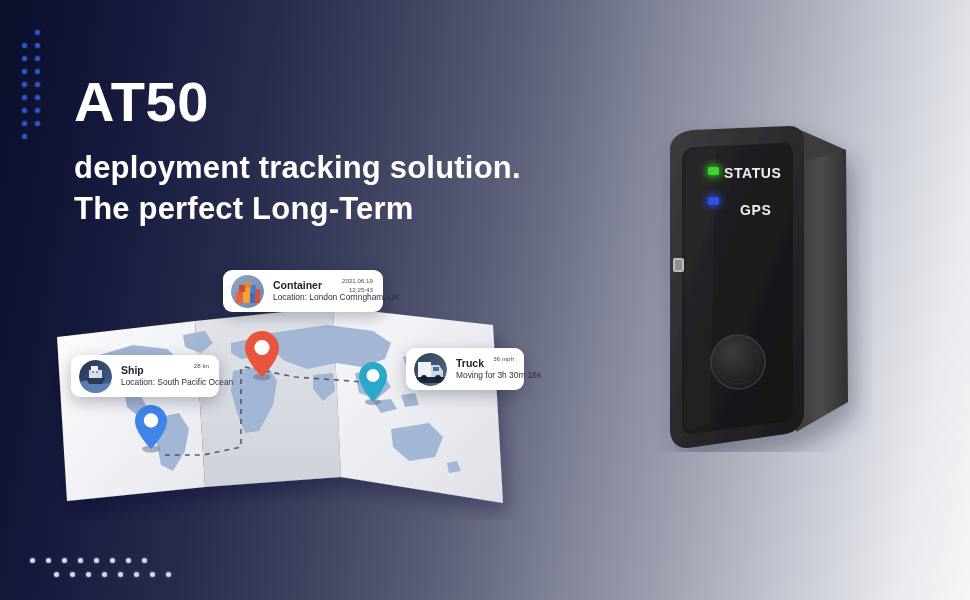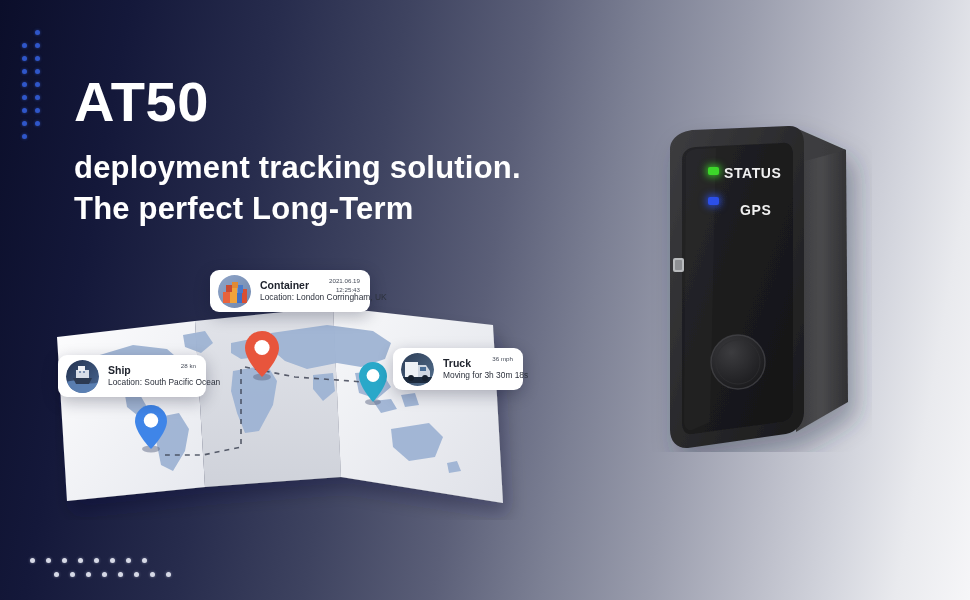--- a/index.html
+++ b/index.html
@@ -101,20 +101,21 @@
   
   .card {
     position: absolute;
     background: #ffffff;
     border-radius: 9px;
     box-shadow: 0 5px 16px rgba(10,15,40,.28);
     display: flex;
     align-items: center;
     padding: 7px 11px 7px 8px;
     box-sizing: border-box;
+    margin-left: 13px;
   }
   .card .avatar {
     width: 33px;
     height: 33px;
     border-radius: 50%;
     flex: 0 0 33px;
     overflow: hidden;
     margin-right: 9px;
     background: #c9d2e2;
   }
@@ -141,21 +142,21 @@
     top: 7px;
     font-size: 6.2px;
     color: #454b58;
     text-align: right;
     line-height: 1.45;
     white-space: nowrap;
   }
 
   #card-container { left: 210px; top: 270px;  width: 160px; height: 42px; }
   #card-ship      { left: 58px;  top: 355px;  width: 148px; height: 42px; }
-  #card-truck     { left: 393px; top: 348px;  width: 130px; height: 42px; }
+  #card-truck     { left: 393px; top: 348px;  width: 118px; height: 42px; }
 
   
   #device {
     position: absolute;
     left: 646px;
     top: 112px;
     width: 226px;
     height: 340px;
   }
   #device svg { display: block; }

